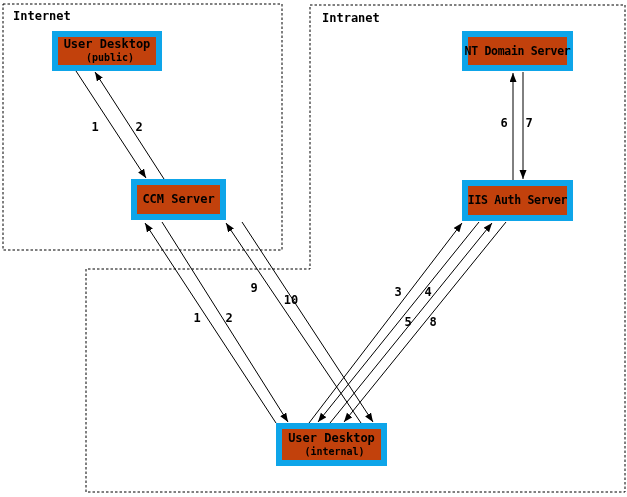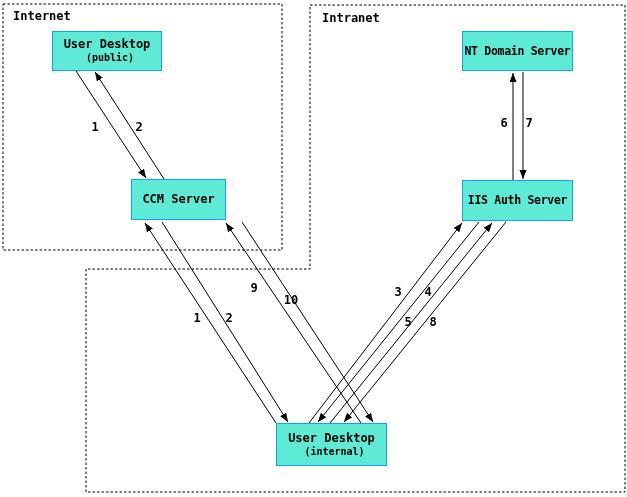--- a/index.html
+++ b/index.html
@@ -1,19 +1,19 @@
 <!DOCTYPE html>
 <html><head>
 <meta charset="utf-8">
 <style>
   html,body{margin:0;padding:0;background:#ffffff;}
   #stage{position:relative;width:627px;height:497px;background:#ffffff;overflow:hidden;
          font-family:"DejaVu Sans Mono","Liberation Mono",monospace;color:#000;padding-left:36px;}
   #canvas{position:absolute;left:0;top:0;}
-  .node{position:absolute;border:1px solid #0ea5e9;background:#5eead4;box-sizing:border-box;
+  .node{position:absolute;border:6px solid #0ea5e9;background:#c2410c;box-sizing:border-box;
         display:flex;flex-direction:column;align-items:center;justify-content:center;
         text-align:left;line-height:1.25;}
   .node .title{font-weight:bold;font-size:12px;white-space:nowrap;}
   .node.tight .title{font-size:11.5px;letter-spacing:-0.3px;}
   .node .subtitle{font-weight:bold;font-size:10px;white-space:nowrap;margin-left:6px;}
   .region-label{position:absolute;font-weight:bold;font-size:12px;white-space:nowrap;}
   .edge-label{position:absolute;font-weight:bold;font-size:12px;transform:translate(-50%,-50%);
               white-space:nowrap;}
 </style>
 </head>

